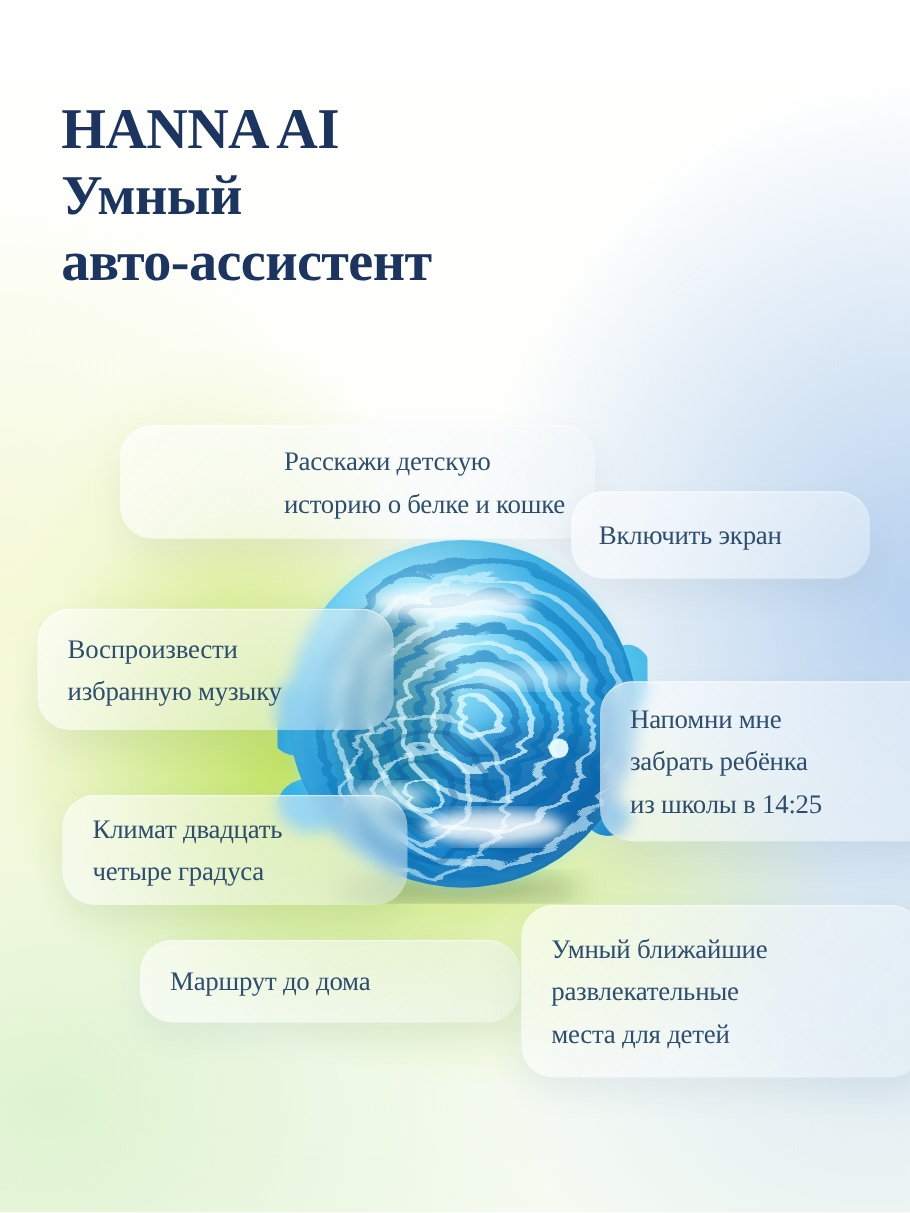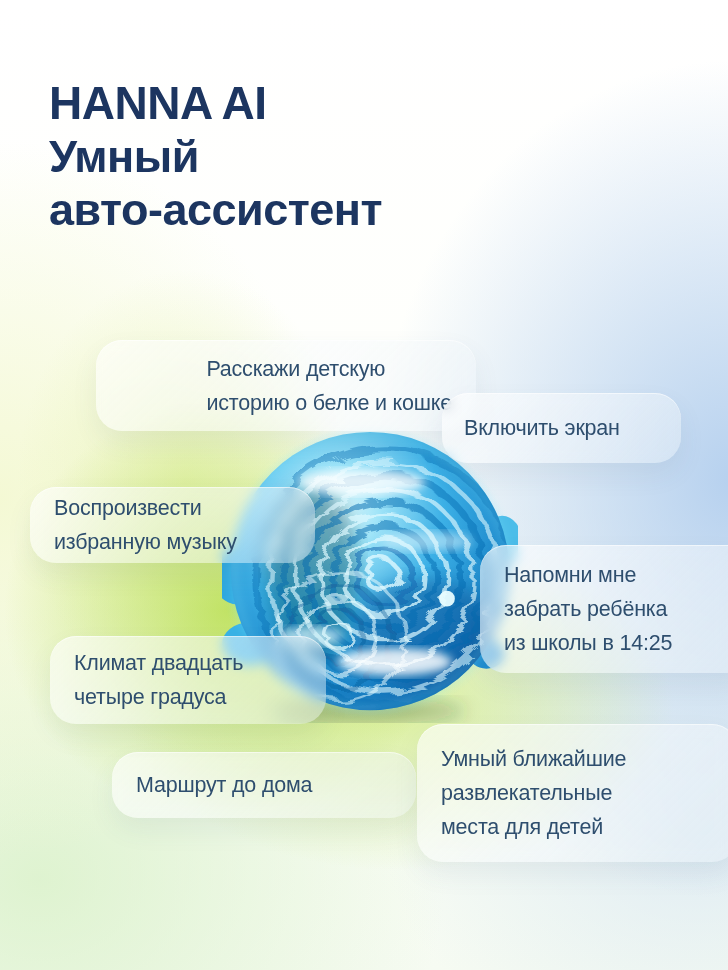--- a/index.html
+++ b/index.html
@@ -12,20 +12,21 @@
     overflow: hidden;
     background:
       radial-gradient(320px 300px at 228px 610px, rgba(185,223,82,0.85), rgba(185,223,82,0) 70%),
       radial-gradient(380px 230px at 400px 705px, rgba(203,232,116,0.70), rgba(203,232,116,0) 72%),
       radial-gradient(240px 300px at 185px 480px, rgba(224,238,160,0.55), rgba(224,238,160,0) 70%),
       radial-gradient(480px 560px at 735px 480px, rgba(178,206,238,0.95), rgba(178,206,238,0) 75%),
       radial-gradient(420px 300px at 700px 840px, rgba(205,224,243,0.55), rgba(205,224,243,0) 75%),
       radial-gradient(440px 480px at 0px 500px,   rgba(243,248,208,0.90), rgba(243,248,208,0) 75%),
       radial-gradient(520px 430px at 40px 880px,  rgba(214,240,196,0.75), rgba(214,240,196,0) 78%),
       linear-gradient(180deg, #ffffff 0%, #fefffb 45%, #f6fbf2 100%);
+    font-family: Liberation Serif, serif;
   }
 
   .title {
     position: absolute;
     left: 49px;
     top: 76px;
     color: #1c3560;
     font-weight: bold;
     letter-spacing: -0.5px;
     z-index: 3;
@@ -55,22 +56,22 @@
     align-items: center;
     padding: 0 24px;
     color: #2e4e6e;
     font-size: 21.5px;
     font-weight: 500;
     line-height: 34px;
     white-space: pre-line;
     letter-spacing: -0.2px;
   }
   .b1 { left: 96px;  top: 340px; width: 332px; height: 91px; justify-content: flex-end;  }
-  .b2 { left: 442px; top: 393px; width: 195px; height: 70px; padding: 0 22px; }
-  .b3 { left: 30px;  top: 487px; width: 237px; height: 76px;  }
+  .b2 { left: 457px; top: 393px; width: 195px; height: 70px; padding: 0 22px; }
+  .b3 { left: 30px;  top: 487px; width: 237px; height: 97px;  }
   .b4 { left: 480px; top: 545px; width: 227px; height: 128px; }
   .b5 { left: 50px;  top: 636px; width: 228px; height: 88px;  }
   .b6 { left: 112px; top: 752px; width: 256px; height: 66px;  }
   .b7 { left: 417px; top: 724px; width: 273px; height: 138px; }
 </style>
 </head>
 <body>
 
 <div class="poster">
 

